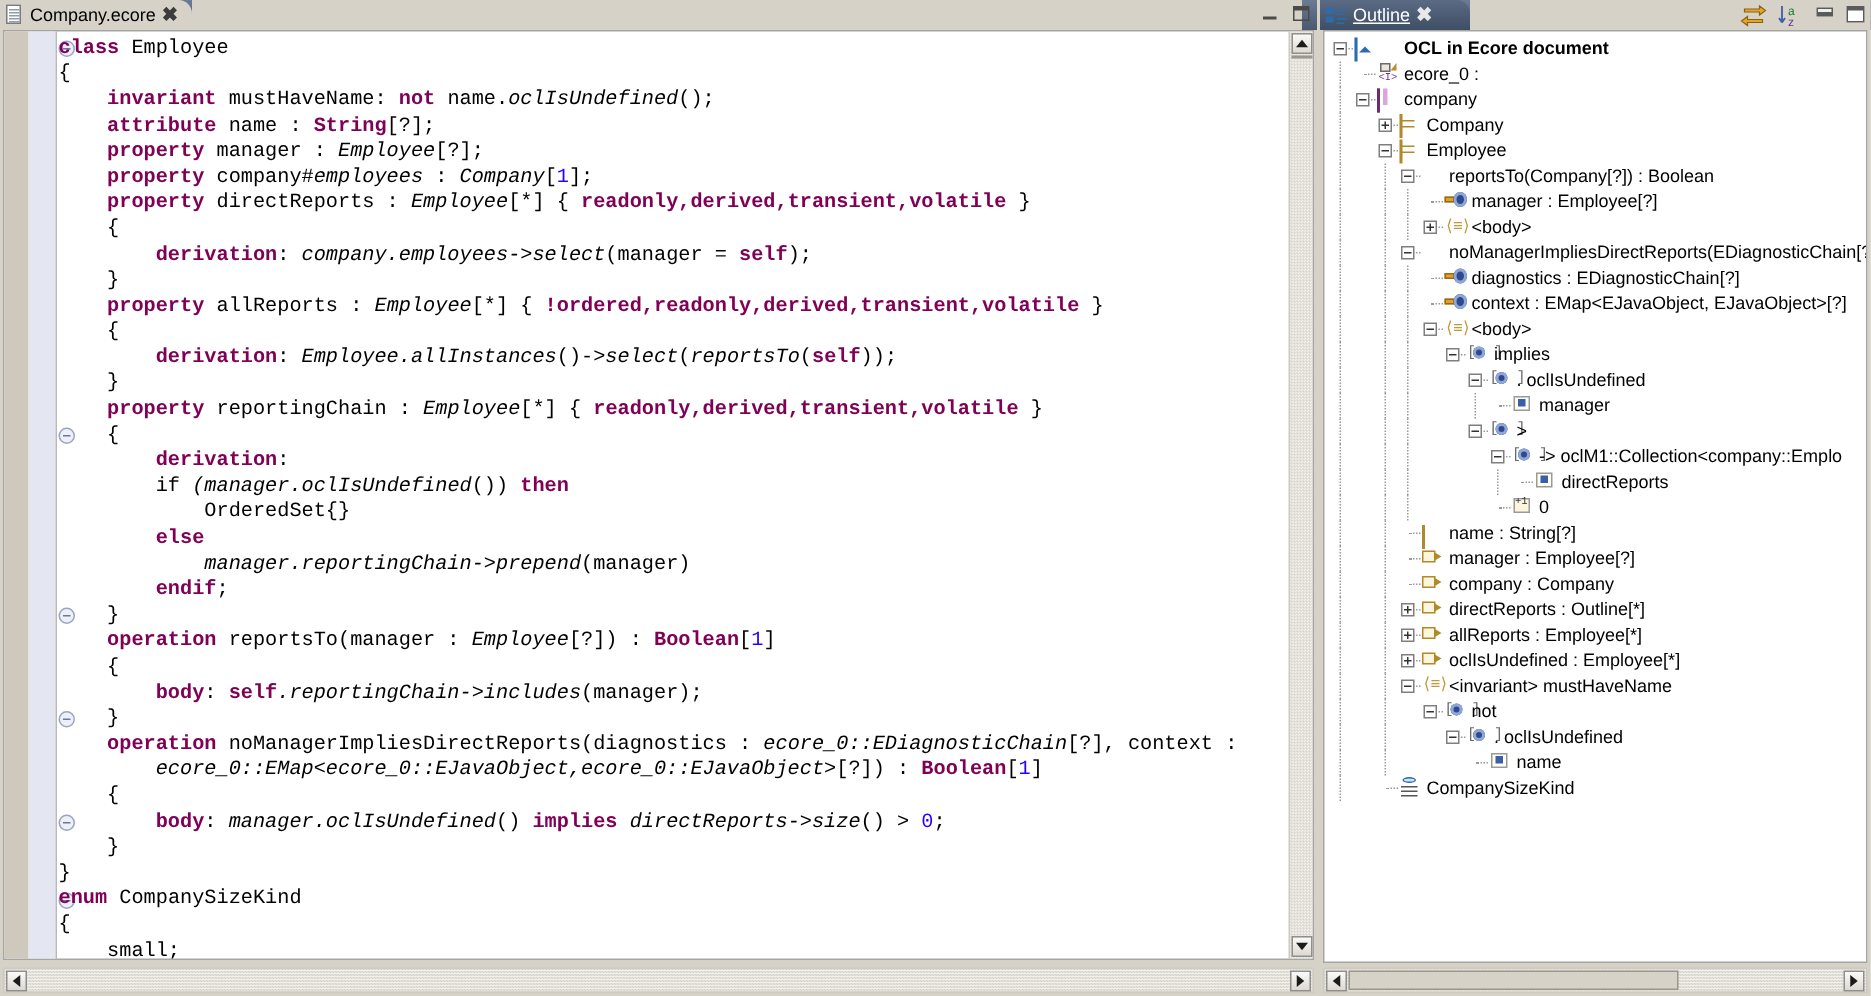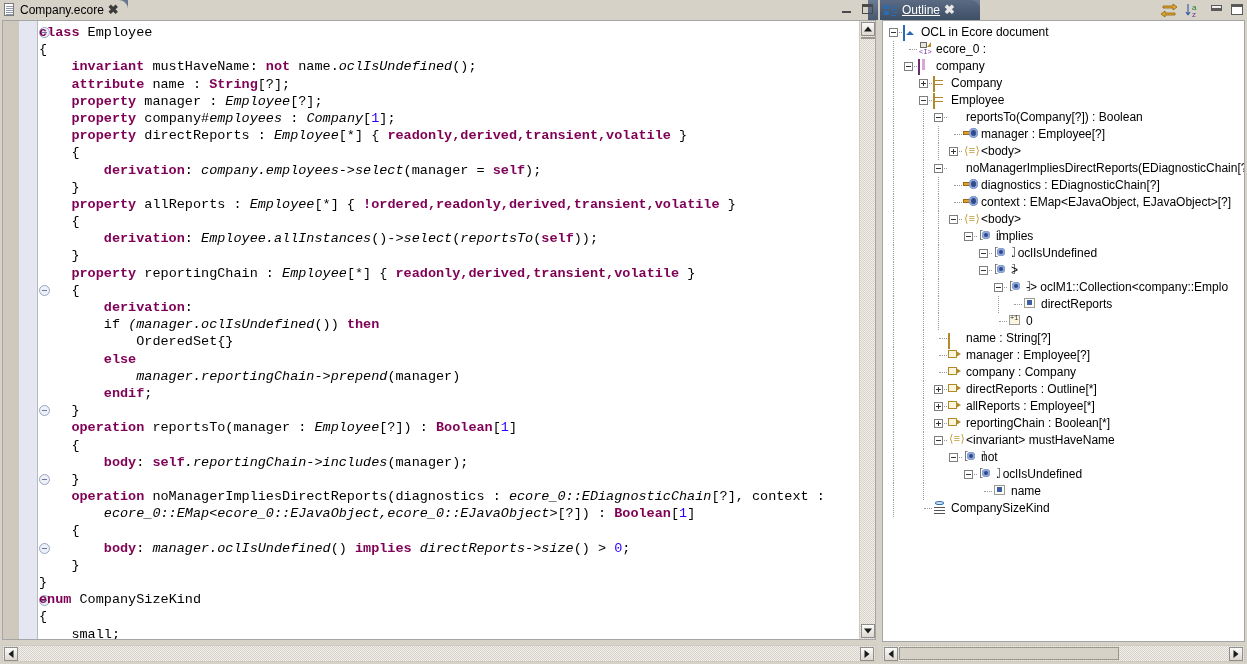--- a/index.html
+++ b/index.html
@@ -294,21 +294,21 @@
         </span>
       </div>
     </div>
 
     <div class="outline-body">
       <div class="tree" id="outline-tree">
           <div class="trow">
             <div class="hguide" style="left: 11px; top: 8px; width: 8px;"></div>
             <div class="twist" style="left: 6px; top: 4px;"></div>
             <div class="ticon" style="left: 20px; top: 1px;"><span class="ic-doc"></span></div>
-            <div class="tlabel" style="left: 38px; top: 1px;">OCL in Ecore document</div>
+            <div class="tlabel" style="left: 53px; top: 1px; font-weight: bold;">OCL in Ecore document</div>
           </div>
           <div class="trow">
             <div class="guide" style="left: 10px; top: 0px; height: 17px;"></div>
             <div class="hguide" style="left: 26px; top: 8px; width: 8px;"></div>
             <div class="ticon" style="left: 35px; top: 1px;"><span class="ic-imp"><span class="p"></span><span class="a"></span><span class="q">&lt;I&gt;</span></span></div>
             <div class="tlabel" style="left: 53px; top: 1px;">ecore_0 :</div>
           </div>
           <div class="trow">
             <div class="guide" style="left: 10px; top: 0px; height: 17px;"></div>
             <div class="hguide" style="left: 26px; top: 8px; width: 8px;"></div>
@@ -403,20 +403,29 @@
             <div class="guide" style="left: 55px; top: 0px; height: 17px;"></div>
             <div class="hguide" style="left: 101px; top: 8px; width: 8px;"></div>
             <div class="twist" style="left: 96px; top: 4px;"></div>
             <div class="ticon" style="left: 110px; top: 1px;"><span class="ic-exp"><span class="br">[&nbsp;&nbsp;]</span><span class="dot"></span></span></div>
             <div class="tlabel" style="left: 128px; top: 1px;">. oclIsUndefined</div>
           </div>
           <div class="trow">
             <div class="guide" style="left: 10px; top: 0px; height: 17px;"></div>
             <div class="guide" style="left: 40px; top: 0px; height: 17px;"></div>
             <div class="guide" style="left: 55px; top: 0px; height: 17px;"></div>
+            <div class="guide" style="left: 100px; top: 0px; height: 17px;"></div>
+            <div class="hguide" style="left: 116px; top: 8px; width: 8px;"></div>
+            <div class="ticon" style="left: 125px; top: 1px;"><span class="ic-var"><span class="bx"></span><span class="dm"></span></span></div>
+            <div class="tlabel" style="left: 143px; top: 1px;">manager</div>
+          </div>
+          <div class="trow">
+            <div class="guide" style="left: 10px; top: 0px; height: 17px;"></div>
+            <div class="guide" style="left: 40px; top: 0px; height: 17px;"></div>
+            <div class="guide" style="left: 55px; top: 0px; height: 17px;"></div>
             <div class="hguide" style="left: 101px; top: 8px; width: 8px;"></div>
             <div class="twist" style="left: 96px; top: 4px;"></div>
             <div class="ticon" style="left: 110px; top: 1px;"><span class="ic-exp"><span class="br">[&nbsp;&nbsp;]</span><span class="dot"></span></span></div>
             <div class="tlabel" style="left: 128px; top: 1px;">&gt;</div>
           </div>
           <div class="trow">
             <div class="guide" style="left: 10px; top: 0px; height: 17px;"></div>
             <div class="guide" style="left: 40px; top: 0px; height: 17px;"></div>
             <div class="guide" style="left: 55px; top: 0px; height: 17px;"></div>
             <div class="hguide" style="left: 116px; top: 8px; width: 8px;"></div>
@@ -477,21 +486,21 @@
             <div class="twist plus" style="left: 51px; top: 4px;"></div>
             <div class="ticon" style="left: 65px; top: 1px;"><span class="ic-ref"><span class="bx"></span><span class="ar"></span></span></div>
             <div class="tlabel" style="left: 83px; top: 1px;">allReports : Employee[*]</div>
           </div>
           <div class="trow">
             <div class="guide" style="left: 10px; top: 0px; height: 17px;"></div>
             <div class="guide" style="left: 40px; top: 0px; height: 17px;"></div>
             <div class="hguide" style="left: 56px; top: 8px; width: 8px;"></div>
             <div class="twist plus" style="left: 51px; top: 4px;"></div>
             <div class="ticon" style="left: 65px; top: 1px;"><span class="ic-ref"><span class="bx"></span><span class="ar"></span></span></div>
-            <div class="tlabel" style="left: 83px; top: 1px;">reportingChain : Boolean[*]</div>
+            <div class="tlabel" style="left: 83px; top: 1px;">oclIsUndefined : Employee[*]</div>
           </div>
           <div class="trow">
             <div class="guide" style="left: 10px; top: 0px; height: 17px;"></div>
             <div class="guide" style="left: 40px; top: 0px; height: 17px;"></div>
             <div class="hguide" style="left: 56px; top: 8px; width: 8px;"></div>
             <div class="twist" style="left: 51px; top: 4px;"></div>
             <div class="ticon" style="left: 65px; top: 1px;"><span class="ic-inv"></span></div>
             <div class="tlabel" style="left: 83px; top: 1px;">&lt;invariant&gt; mustHaveName</div>
           </div>
           <div class="trow">

